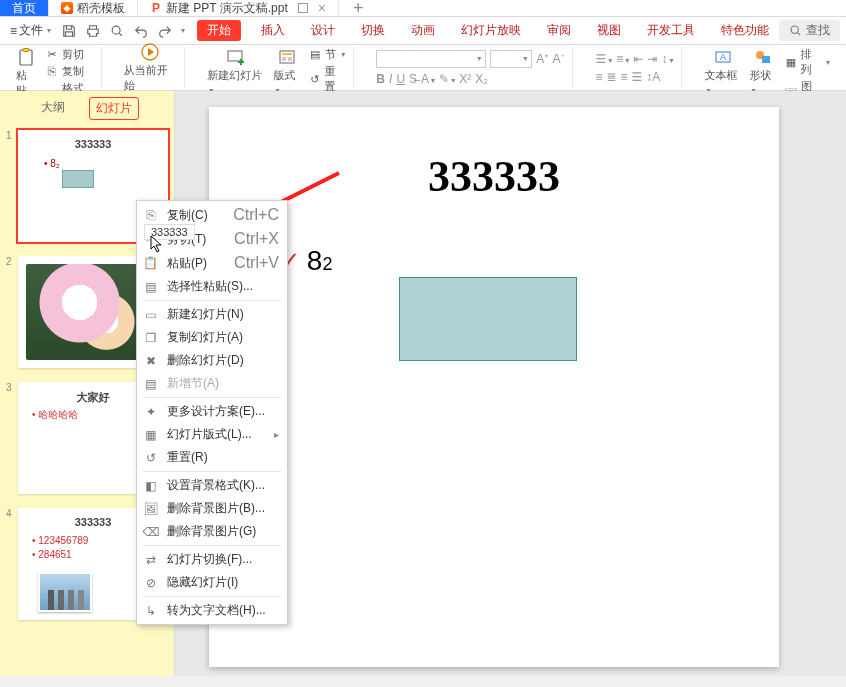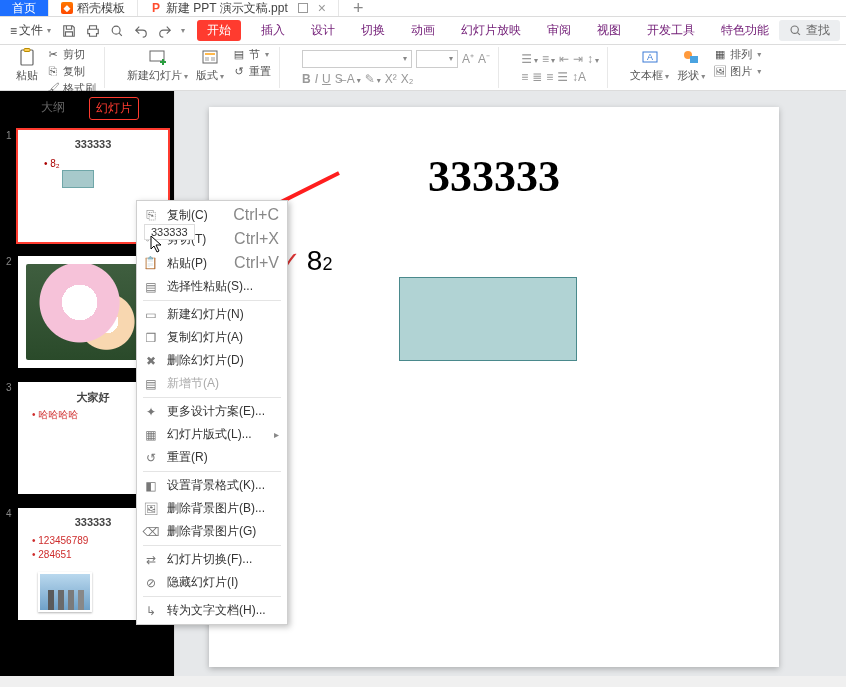--- a/index.html
+++ b/index.html
@@ -14,21 +14,21 @@
   .doc-tab.active { background:#fff;}
   .doc-tab.active .close{ margin-left:6px;}
   .doc-tab .box{ width:10px;height:10px;border:1px solid #999;margin-left:6px;}
   .doc-tab .close{ color:#999; font-size:14px; line-height:1;}
   .doc-tab.plus{ border:none; font-size:18px; color:#888; padding:0 14px;}
   
   .menu-row{ display:flex; align-items:center; background:#fff; height:28px; gap:4px; padding:0 6px; border-bottom:1px solid #dcdcdc;}
   .menu-row .icon-btn{ width:20px; height:20px; display:flex;align-items:center;justify-content:center; color:#666; cursor:pointer;}
   .menu-row .file-menu{ display:flex;align-items:center;gap:2px; padding:0 4px;}
   .ribbon-tabs{ display:flex; gap:14px; margin-left:8px;}
-  .ribbon-tab{ padding:2px 6px; cursor:pointer; color:#701a75;}
+  .ribbon-tab{ padding:2px 6px; cursor:pointer; color:#b91c1c;}
   .ribbon-tab.active{ background:#ff3b2f; color:#fff; border-radius:3px; padding:2px 10px;}
   .menu-row .search{ margin-left:auto; background:#eceef0; display:flex;align-items:center; gap:4px; padding:2px 10px; border-radius:3px; color:#666;}
   .search svg{ width:13px;height:13px;}
   
   .toolbar{ background:#fff; height:46px; display:flex; padding:2px 8px; border-bottom:1px solid #dcdcdc; gap:14px;}
   .tgroup{ display:flex; flex-direction:column; align-items:center; justify-content:center; gap:1px; border-right:1px solid #e8e8e8; padding:0 8px; }
   .tgroup.row{ flex-direction:row; gap:8px; align-items:flex-start;}
   .tgroup:last-child{border:none;}
   .tbtn{ display:flex; flex-direction:column; align-items:center; gap:1px; color:#555; cursor:pointer; font-size:11px;}
   .tbtn .ico{ width:18px;height:18px; display:flex;align-items:center;justify-content:center; color:#555;}
@@ -37,21 +37,21 @@
   .mini-row{ display:flex; gap:4px; align-items:center;}
   .mini-col{ display:flex; flex-direction:column; gap:2px;}
   .mini-btn{ display:flex; align-items:center; gap:3px; font-size:11px; color:#555; cursor:pointer;}
   .mini-btn .ico{width:14px;height:14px;display:flex;align-items:center;justify-content:center;}
   .font-select{ display:flex;align-items:center; border:1px solid #ccc; height:18px; padding:0 4px; gap:4px; color:#999; font-size:11px; width:110px;}
   .font-size-select{ width:42px;}
   .fmt-row{ display:flex; gap:4px; color:#999; font-size:12px;}
   .fmt-row span{cursor:pointer;}
   
   .body{ display:flex; height:calc(687px - 28px - 28px - 46px); }
-  .left-pane{ width:175px; background:#000000; border-right:1px solid #dcdcdc; display:flex; flex-direction:column;}
+  .left-pane{ width:175px; background:#fef9c3; border-right:1px solid #dcdcdc; display:flex; flex-direction:column;}
   .pane-tabs{ display:flex; justify-content:center; gap:18px; padding:6px 0;}
   .pane-tab{ font-size:12px; color:#666; cursor:pointer; padding:2px 6px;}
   .pane-tab.active{ color:#ff3b2f; border:1px solid #ff3b2f; border-radius:3px;}
   .thumbs{ flex:1; overflow:auto; padding:4px 6px; display:flex; flex-direction:column; gap:14px;}
   .thumb-wrap{ display:flex; gap:4px;}
   .thumb-num{ font-size:10px; color:#888; width:8px;}
   .thumb{ width:150px; height:112px; background:#fff; box-shadow:0 1px 2px rgba(0,0,0,0.15); position:relative; cursor:pointer;}
   .thumb.sel{ outline:2px solid #ff3b2f;}
   .t-title{ position:absolute; top:8px; left:0; right:0; text-align:center; font-size:11px; font-weight:600;}
   .t-bullet{ position:absolute; top:28px; left:26px; font-size:10px; color:#a00;}
@@ -178,20 +178,31 @@
           <span class="ico">⎘</span>
           <span>复制</span>
         </div>
       <div class="mini-btn">
           <span class="ico">🖌</span>
           <span>格式刷</span>
         </div>
     </div>
   </div>
 
+  <div class="tgroup">
+    <div class="tbtn">
+      <span class="ico big">
+          <svg viewBox="0 0 20 20" width="20" height="20">
+            <circle cx="10" cy="10" r="8" fill="none" stroke="#e07a00" stroke-width="1.3"></circle>
+            <path d="M8 6l6 4-6 4z" fill="#e07a00"></path>
+          </svg>
+        </span>
+      <span>从当前开始</span>
+    </div>
+  </div>
 
   <div class="tgroup row">
     <div class="tbtn">
       <span class="ico big">
           <svg viewBox="0 0 20 20" width="20" height="20">
             <rect x="2" y="4" width="14" height="10" fill="none" stroke="#666"></rect>
             <path stroke="#2a9e3f" stroke-width="2" d="M15 12v6 M12 15h6"></path>
           </svg>
         </span>
       <span><span>新建幻灯片</span><span class="drop">▾</span></span>

